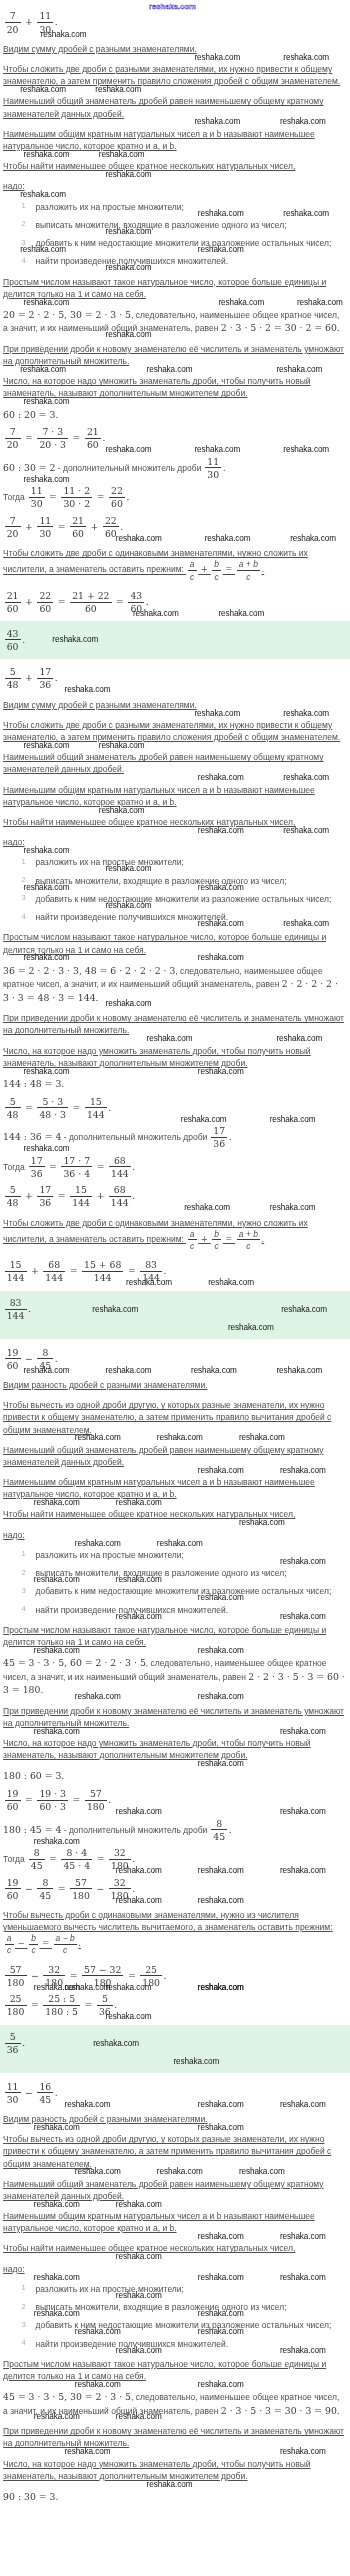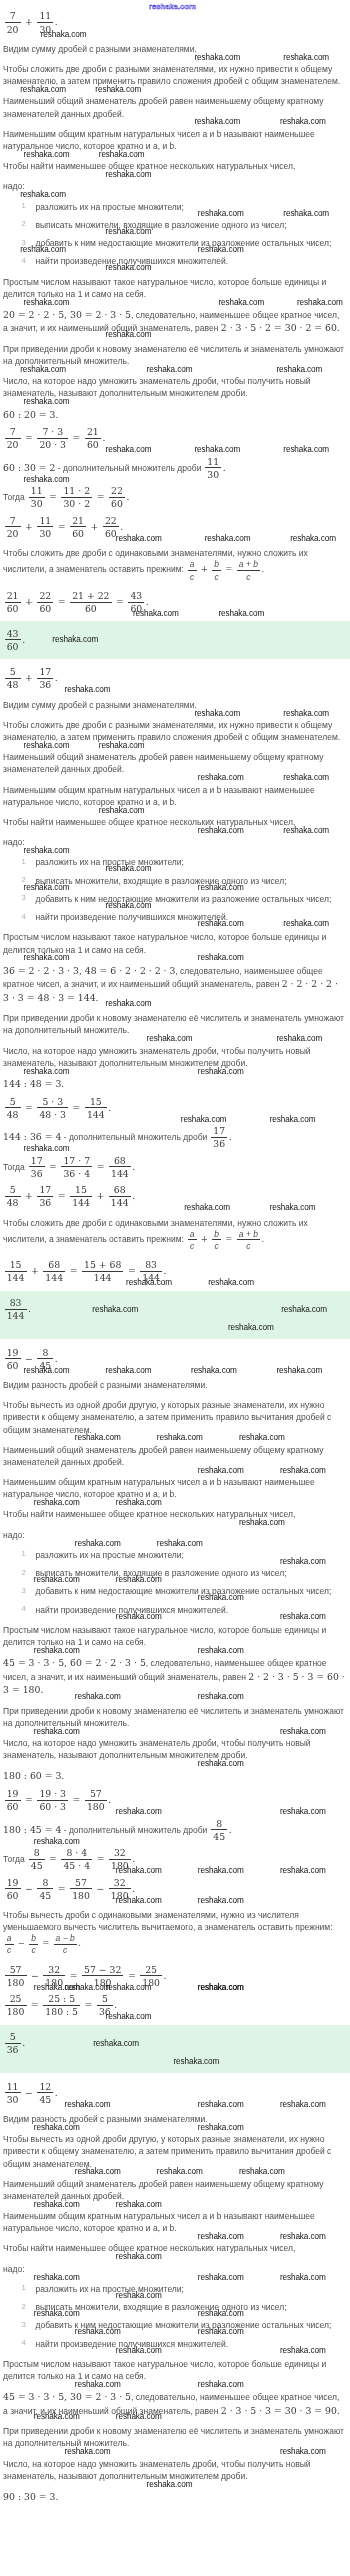--- a/index.html
+++ b/index.html
@@ -1,20 +1,20 @@
 <!DOCTYPE html>
 <html style="font-size:8.2px"><head>
 <meta charset="utf-8">
 <style>
   html,body{margin:0;padding:0;background:#ffffff;}
   body{width:350px;font-family:"Liberation Sans",sans-serif;color:#4f4f4f;}
   #doc{position:relative;box-sizing:border-box;width:350px;min-height:2901px;padding:5.2px 5.2px 15.5px 3.1px;overflow:hidden;background:#fff;}
   .top-wm{position:absolute;left:149px;top:1.5px;font-size:7.7px;font-weight:700;letter-spacing:0;
           color:#ffffff;-webkit-text-stroke:0.5px #4434d8;white-space:nowrap;}
-  .para{font-size:8.5px;line-height:1.42;margin:8.2px 0;color:#4f4f4f;}
+  .para{font-size:8.5px;line-height:1.42;margin:8.2px 0;color:#4f4f4f;text-decoration:underline;}
   .li{display:flex;gap:8.2px;margin:6.2px 0 6.2px 18.5px;font-size:8.5px;line-height:1.42;}
   .li .n{color:#b0b0b0;min-width:5.7px;font-size:7.7px;padding-top:0.5px;}
   .formula{margin:5.2px 0;font-family:"DejaVu Serif",serif;font-size:9.3px;color:#3a3a3a;line-height:1.45;}
   .mtxt{font-family:"DejaVu Serif",serif;}
   .stxt{font-family:"Liberation Sans",sans-serif;font-size:8.5px;color:#4f4f4f;}
   .ptext{font-family:"Liberation Sans",sans-serif;font-size:8.5px;color:#4f4f4f;}
   .frac{display:inline-block;text-align:center;vertical-align:middle;margin:0 1.5px;}
   .frac .num{display:block;line-height:1.2;padding:0 2.1px 0.5px;border-bottom:0.8px solid #3a3a3a;}
   .frac .den{display:block;line-height:1.2;padding:0.5px 2.1px 0;}
   .it, .it .num, .it .den{font-style:italic;}
@@ -356,21 +356,21 @@
       <span class="wm" style="left: 30%;">reshaka.com</span>
     </div>
     <div class="wm-row">
       <span class="wm" style="left: 57%;">reshaka.com</span>
     </div>
     <div class="formula"><span class="frac"><span class="num">25</span><span class="den">180</span></span><span class="mtxt"> = </span><span class="frac"><span class="num">25 : 5</span><span class="den">180 : 5</span></span><span class="mtxt"> = </span><span class="frac"><span class="num">5</span><span class="den">36</span></span><span class="mtxt">.</span></div>
     <div class="wm-row">
       <span class="wm" style="left: 30%;">reshaka.com</span>
     </div>
     <div class="answer"><span class="frac"><span class="num">5</span><span class="den">36</span></span><span class="mtxt">.</span><span class="wm-in" style="margin-left: 20%;">reshaka.com</span><span class="wm-in" style="margin-left: 50%;">reshaka.com</span></div>
-    <div class="formula"><span class="frac"><span class="num">11</span><span class="den">30</span></span><span class="mtxt"> − </span><span class="frac"><span class="num">12</span><span class="den">45</span></span><span class="mtxt">.</span></div>
+    <div class="formula"><span class="frac"><span class="num">11</span><span class="den">30</span></span><span class="mtxt"> − </span><span class="frac"><span class="num">16</span><span class="den">45</span></span><span class="mtxt">.</span></div>
     <div class="wm-row">
       <span class="wm" style="left: 18%;">reshaka.com</span>
       <span class="wm" style="left: 57%;">reshaka.com</span>
       <span class="wm" style="left: 81%;">reshaka.com</span>
     </div>
     <div class="para">Видим разность дробей с разными знаменателями.</div>
     <div class="wm-row">
       <span class="wm" style="left: 9%;">reshaka.com</span>
       <span class="wm" style="left: 57%;">reshaka.com</span>
     </div>

